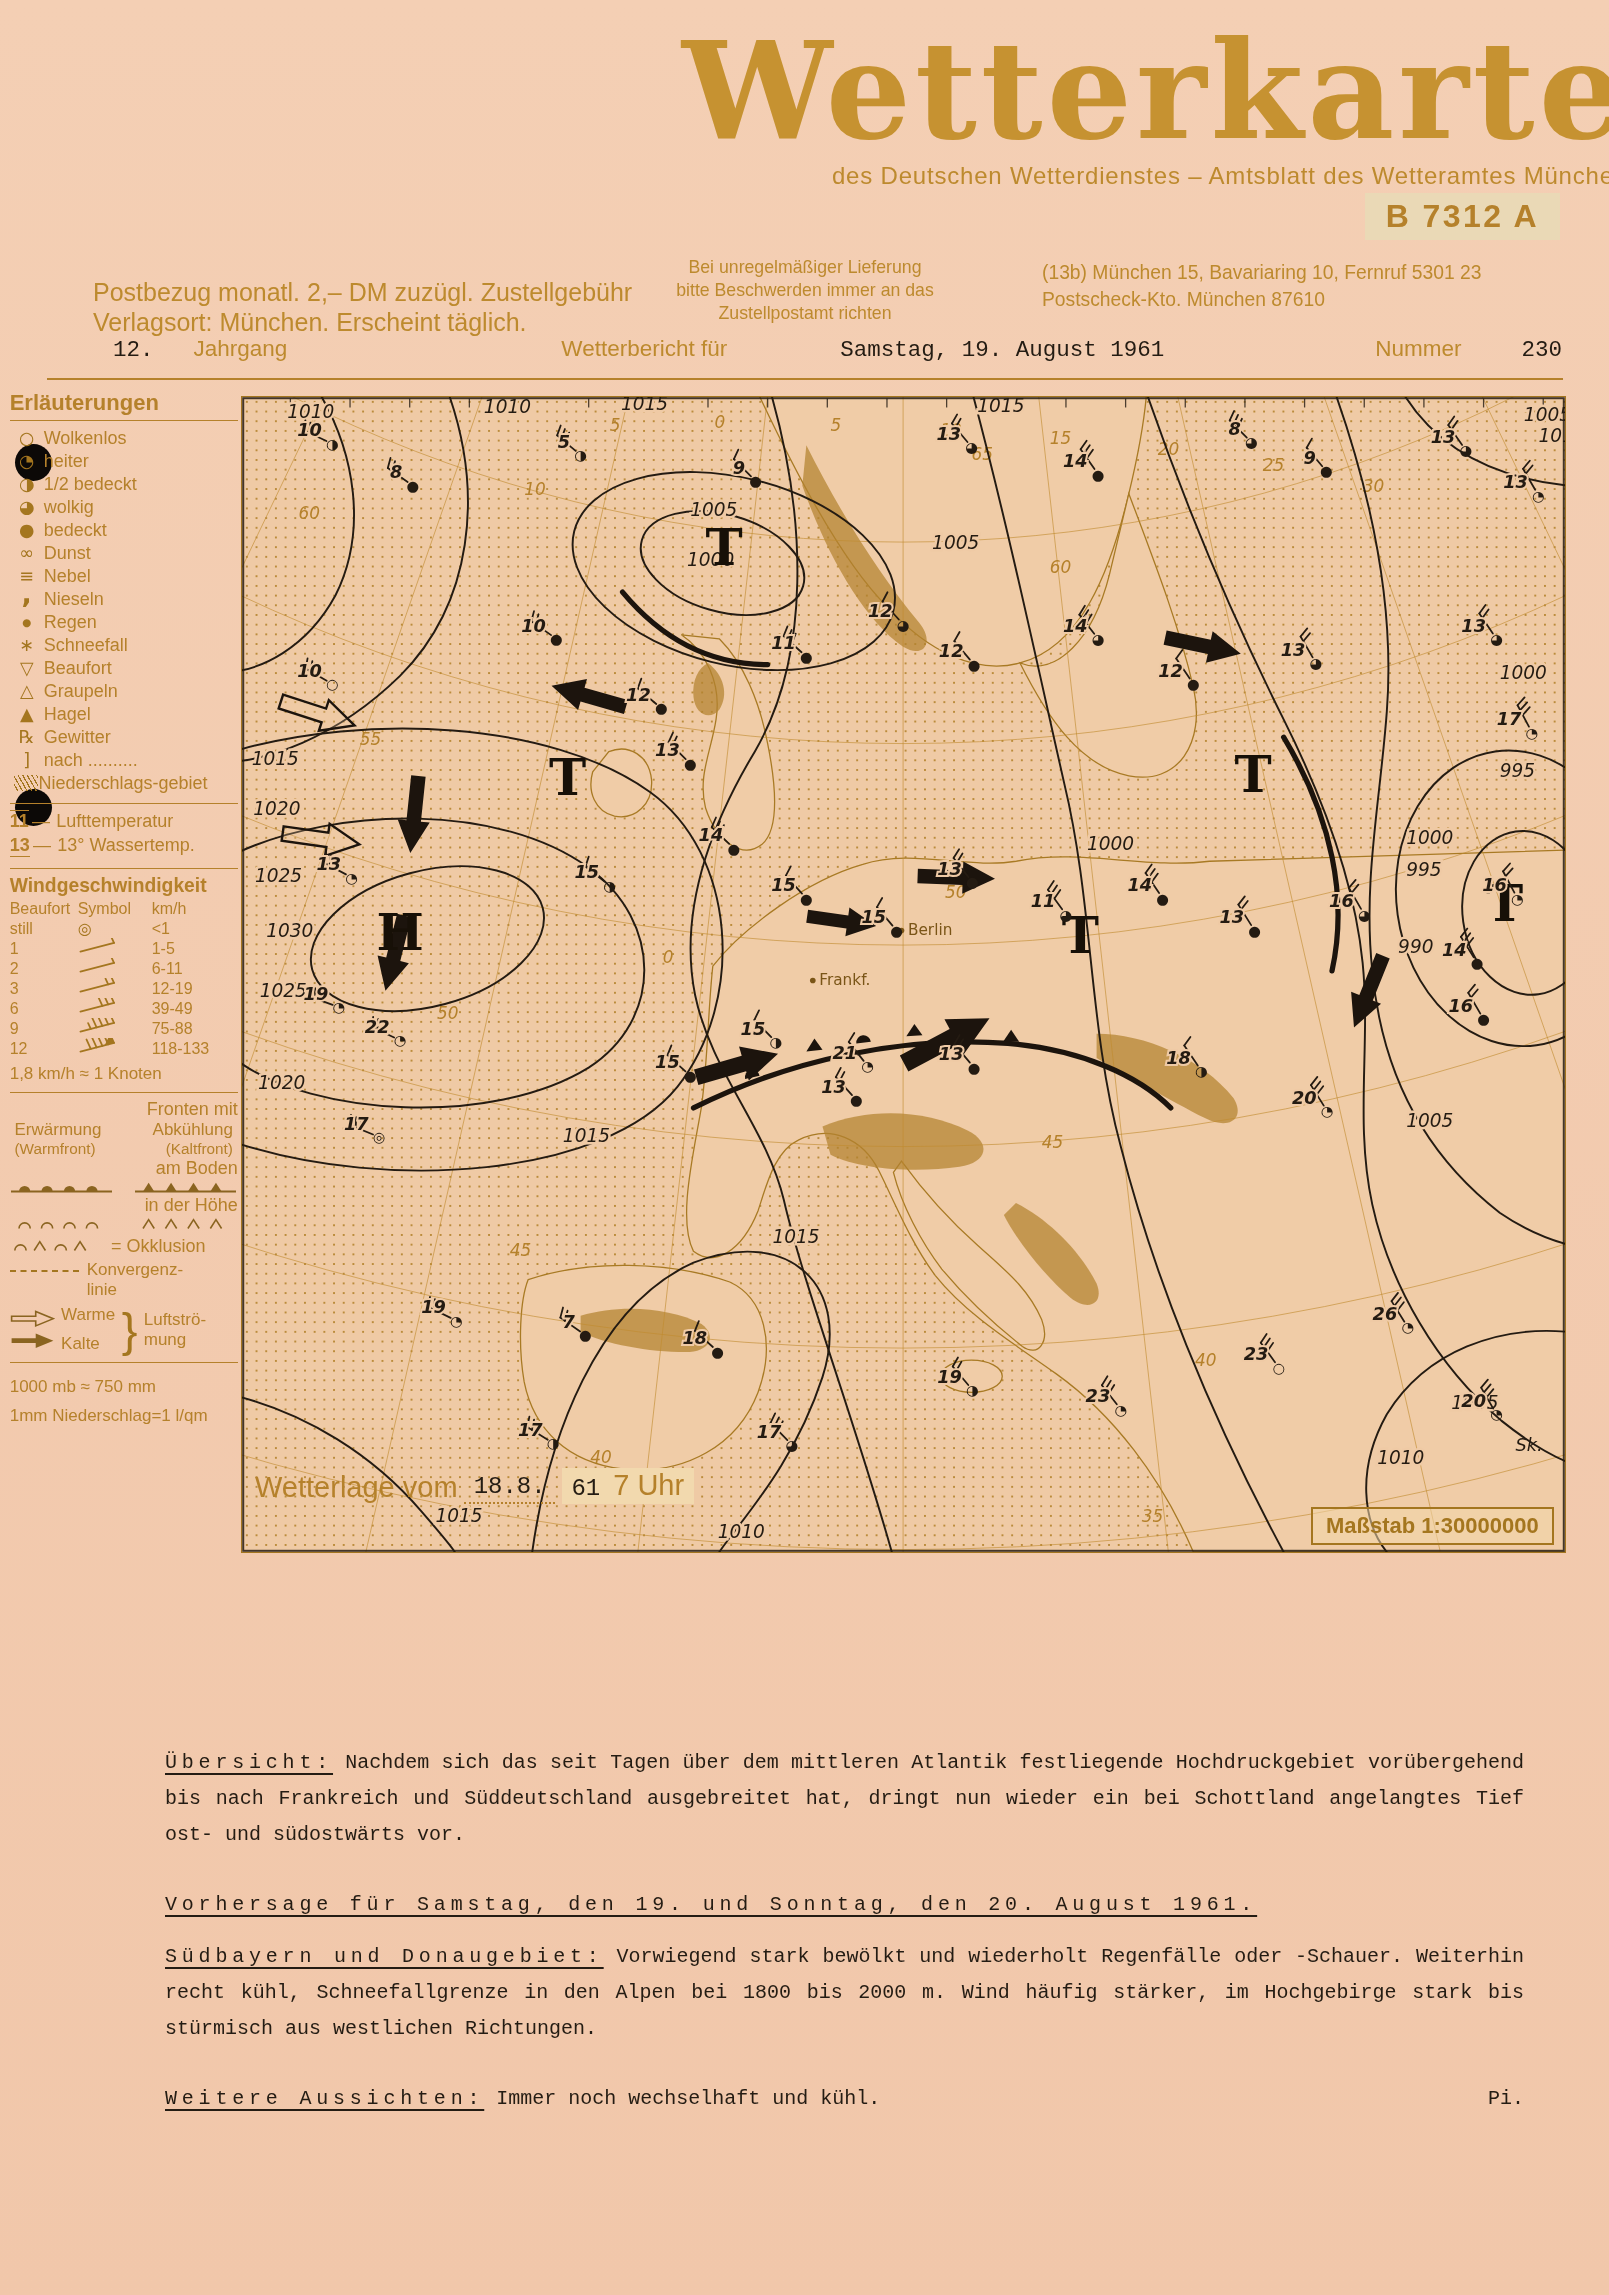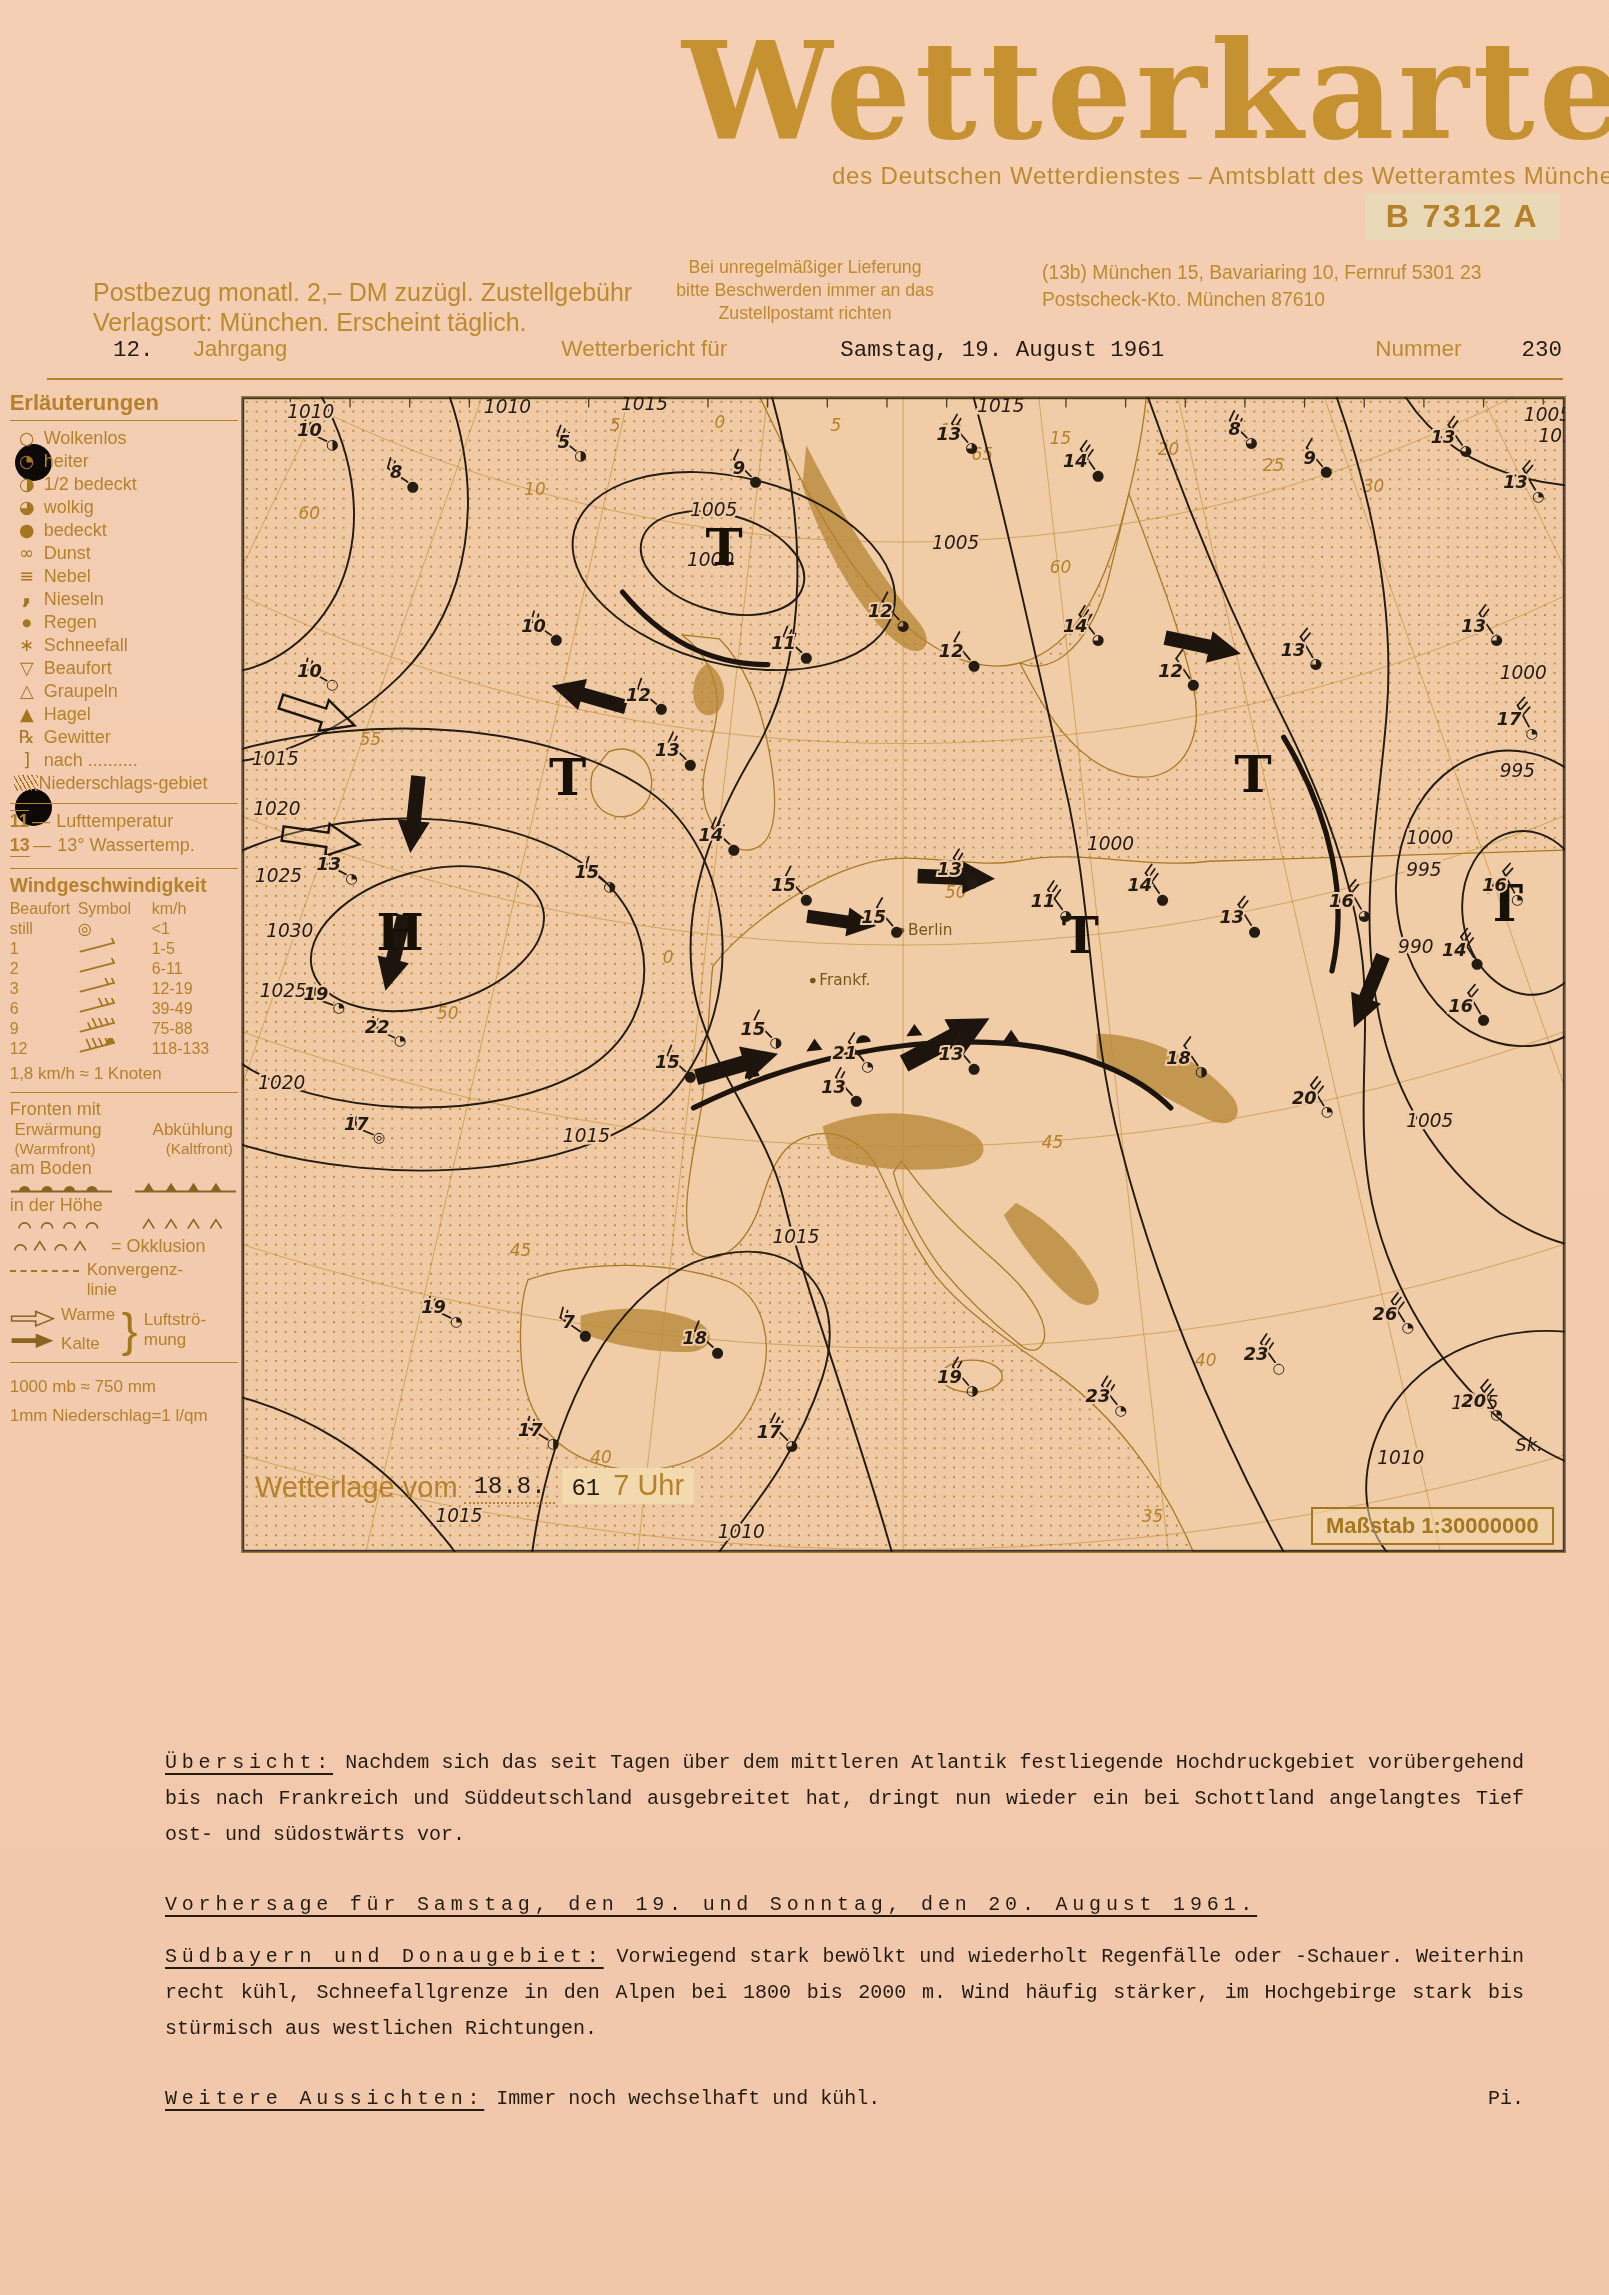--- a/index.html
+++ b/index.html
@@ -47,21 +47,21 @@
   .temp-num.over { border-top:1.6px solid #b5812b; }
   .temp-num.under { border-bottom:1.6px solid #b5812b; }
   .temp-dash { margin-right:6.4px; }
   .wind-title { font-weight:700; font-size:19.3px; margin-bottom:1.6px; }
   .wind-head, .wind-row { display:flex; align-items:center; font-size:16px; height:20px; }
   .wind-head span:nth-child(1), .wind-row .c1 { width:68px; }
   .wind-head span:nth-child(2), .wind-row .c2 { width:74px; }
   .wind-head span:nth-child(3), .wind-row .c3 { width:72px; }
   .calm-glyph { font-family:"DejaVu Sans",sans-serif; color:#a4761f; font-size:16px; }
   .knot-note { margin-top:4.8px; font-size:17px; }
-  .fr-center { text-align:left; }
+  .fr-center { text-align:right; }
   .fr-cols { display:flex; justify-content:space-between; padding:0 4.8px; font-size:17px; }
   .fr-sym-row { display:flex; justify-content:space-between; padding:1.6px 1.6px; }
   .fr-sym line { stroke:#8a6420; stroke-width:2.4; }
   .fr-sym path.fill { fill:#8a6420; stroke:none; }
   .fr-sym path.open { fill:none; stroke:#8a6420; stroke-width:2; }
   .okkl-row { display:flex; align-items:center; gap:6.4px; margin-top:3.2px; }
   .conv-row { display:flex; align-items:flex-start; gap:8px; margin-top:3.2px; }
   .conv-line { width:69px; border-top:2.4px dashed #a4761f; margin-top:9.7px; }
   .flow-row { display:flex; align-items:center; gap:6.4px; margin-top:4.8px; }
   .flow-col { display:flex; flex-direction:column; gap:3.2px; }

